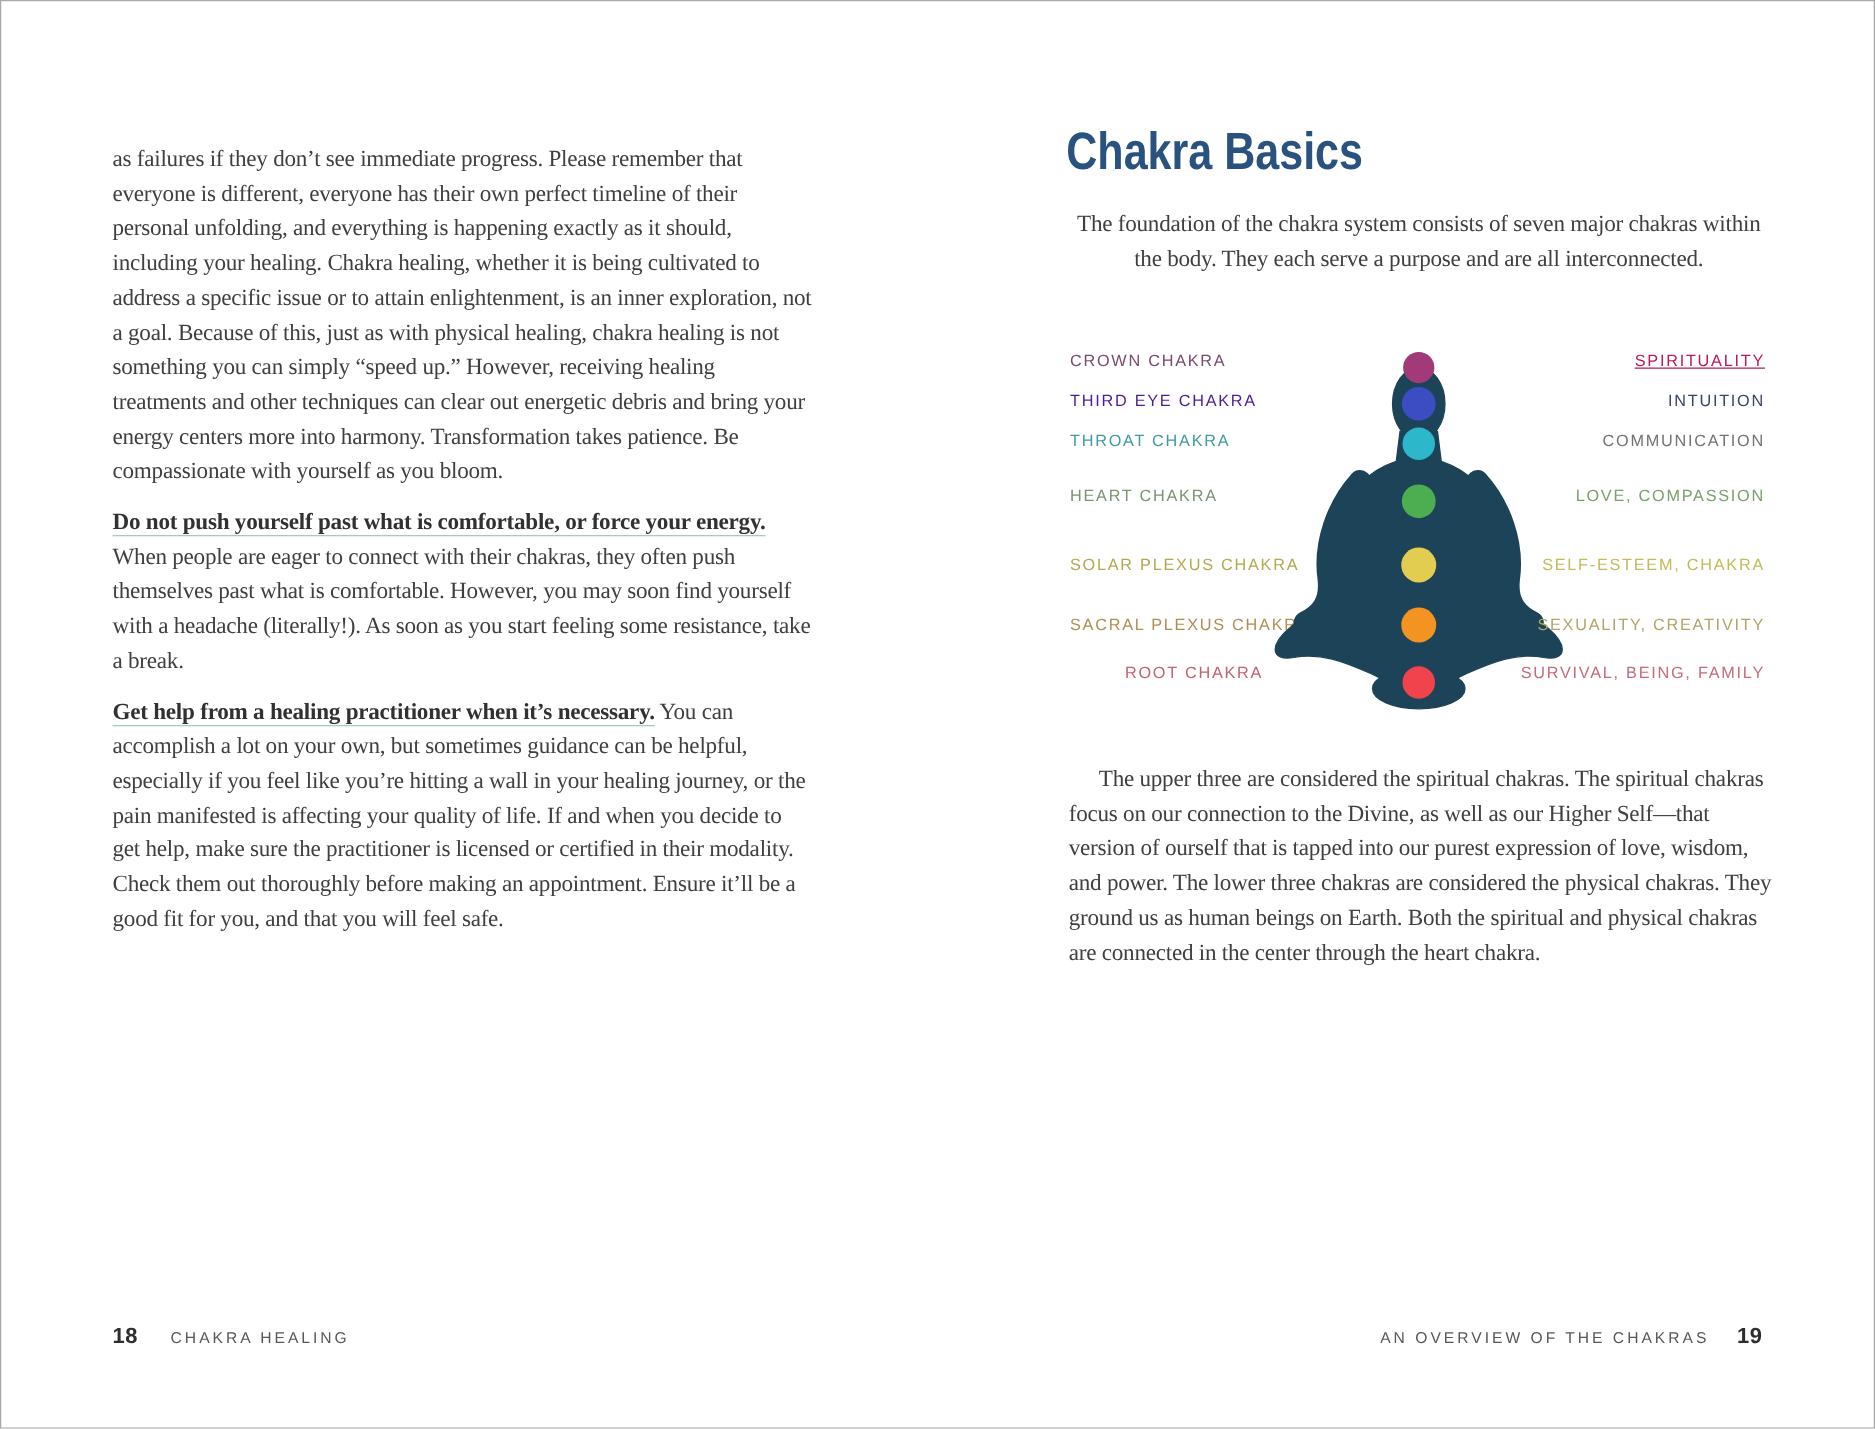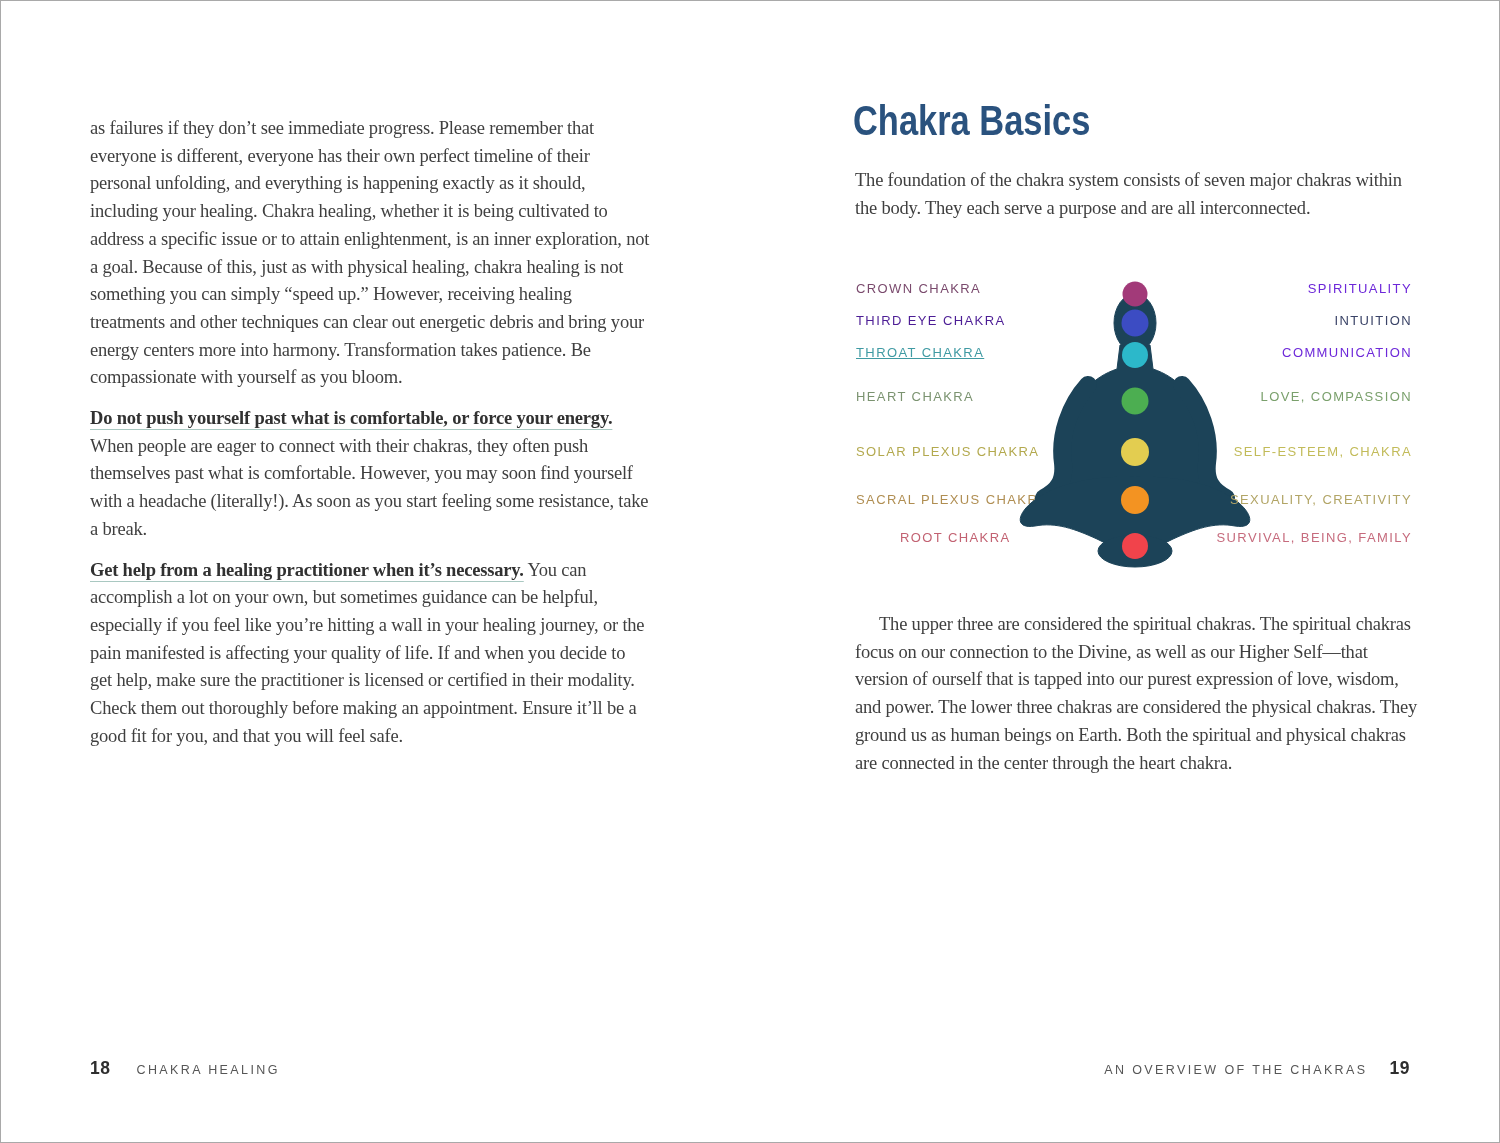--- a/index.html
+++ b/index.html
@@ -13,21 +13,21 @@
   .left-text p { margin:12px 0 13px 0; }
   .lead { font-weight:bold; color:#313131;
           text-decoration:underline; text-decoration-thickness:1px; text-underline-offset:4.5px;
           text-decoration-color:#a9c8c1;text-align:center; }
 
   
   .page-title { position:absolute; left:853px; top:98px;
                 font-family:"Liberation Sans", sans-serif; font-size:42px; font-weight:bold;
                 line-height:1.1; transform:scaleX(0.82); transform-origin:left top; white-space:nowrap; }
   .intro { position:absolute; left:855px; top:167px; width:560px;
-           font-size:18.5px; line-height:27.7px; letter-spacing:-0.2px; color:#3f3f3f; }
+           font-size:18.5px; line-height:27.7px; letter-spacing:-0.2px; color:#3f3f3f;text-align:center; }
   .right-body { position:absolute; left:855px; top:611px; width:562px;
                 font-size:18.5px; line-height:27.7px; letter-spacing:-0.2px; color:#3f3f3f;
                 text-indent:24px; }
 
   
   .diagram { position:absolute; left:855px; top:277px; width:557px; height:294px; }
   .figure-svg { position:absolute; left:157px; top:0; width:252px; height:293px; }
   .chakra-label { position:absolute; font-family:"Liberation Sans", sans-serif;
                   font-size:13px; letter-spacing:1.4px; line-height:1; white-space:nowrap; }
   .chakra-label.lft { left:1px; }
@@ -69,21 +69,21 @@
 
   <section>
     <h1 class="page-title" style="color: rgb(42, 82, 126);">Chakra Basics</h1>
 
     <p class="intro">The foundation of the chakra system consists of seven major chakras within the body. They each serve a purpose and are all interconnected.</p>
 
     <div class="diagram">
 
       <div class="chakra-label lft r0" style="color: rgb(122, 74, 109);">CROWN CHAKRA</div>
       <div class="chakra-label lft r1" style="color: #4c1d95;">THIRD EYE CHAKRA</div>
-      <div class="chakra-label lft r2" style="color: rgb(63, 154, 163); text-decoration: underline;">THROAT CHAKRA</div>
+      <div class="chakra-label lft r2" style="color: rgb(63, 154, 163);">THROAT CHAKRA</div>
       <div class="chakra-label lft r3" style="color: rgb(123, 147, 112);">HEART CHAKRA</div>
       <div class="chakra-label lft r4" style="color: rgb(179, 169, 78);">SOLAR PLEXUS CHAKRA</div>
       <div class="chakra-label lft r5" style="color: rgb(176, 142, 82);">SACRAL PLEXUS CHAKRA</div>
       <div class="chakra-label lft r6" style="color: rgb(194, 98, 114);">ROOT CHAKRA</div>
 
       <svg class="figure-svg" viewBox="0 0 252 293" aria-hidden="true">
         <g style="fill: rgb(28, 67, 88); stroke: rgb(28, 67, 88);">
 
           <ellipse cx="123" cy="46" rx="21" ry="29"></ellipse>
 
@@ -98,23 +98,23 @@
         </g>
         <circle cx="123" cy="17" r="12.5" style="fill: rgb(162, 58, 121);"></circle>
         <circle cx="123" cy="46" r="13.5" style="fill: rgb(60, 76, 195);"></circle>
         <circle cx="123" cy="78" r="13" style="fill: rgb(44, 184, 202);"></circle>
         <circle cx="123" cy="124" r="13.5" style="fill: rgb(76, 174, 81);"></circle>
         <circle cx="123" cy="175" r="14" style="fill: rgb(227, 205, 80);"></circle>
         <circle cx="123" cy="223" r="14" style="fill: rgb(243, 147, 34);"></circle>
         <circle cx="123" cy="269" r="13" style="fill: rgb(241, 67, 75);"></circle>
       </svg>
 
-      <div class="chakra-label rgt r0" style="color: #6d28d9;">SPIRITUALITY</div>
+      <div class="chakra-label rgt r0" style="color: #be185d; text-decoration: underline;">SPIRITUALITY</div>
       <div class="chakra-label rgt r1" style="color: rgb(58, 67, 103);">INTUITION</div>
-      <div class="chakra-label rgt r2" style="color: #6d28d9;">COMMUNICATION</div>
+      <div class="chakra-label rgt r2" style="color: #737373;">COMMUNICATION</div>
       <div class="chakra-label rgt r3" style="color: rgb(122, 160, 108);">LOVE, COMPASSION</div>
       <div class="chakra-label rgt r4" style="color: rgb(194, 187, 89);">SELF-ESTEEM, CHAKRA</div>
       <div class="chakra-label rgt r5" style="color: rgb(178, 165, 102);">SEXUALITY, CREATIVITY</div>
       <div class="chakra-label rgt r6" style="color: rgb(198, 107, 125);">SURVIVAL, BEING, FAMILY</div>
     </div>
 
     <p class="right-body">The upper three are considered the spiritual chakras. The spiritual chakras focus on our connection to the Divine, as well as our Higher Self—that version of ourself that is tapped into our purest expression of love, wisdom, and power. The lower three chakras are considered the physical chakras. They ground us as human beings on Earth. Both the spiritual and physical chakras are connected in the center through the heart chakra.</p>
 
     <div class="footer footer-right">
       <span class="footer-label">AN OVERVIEW OF THE CHAKRAS</span>

